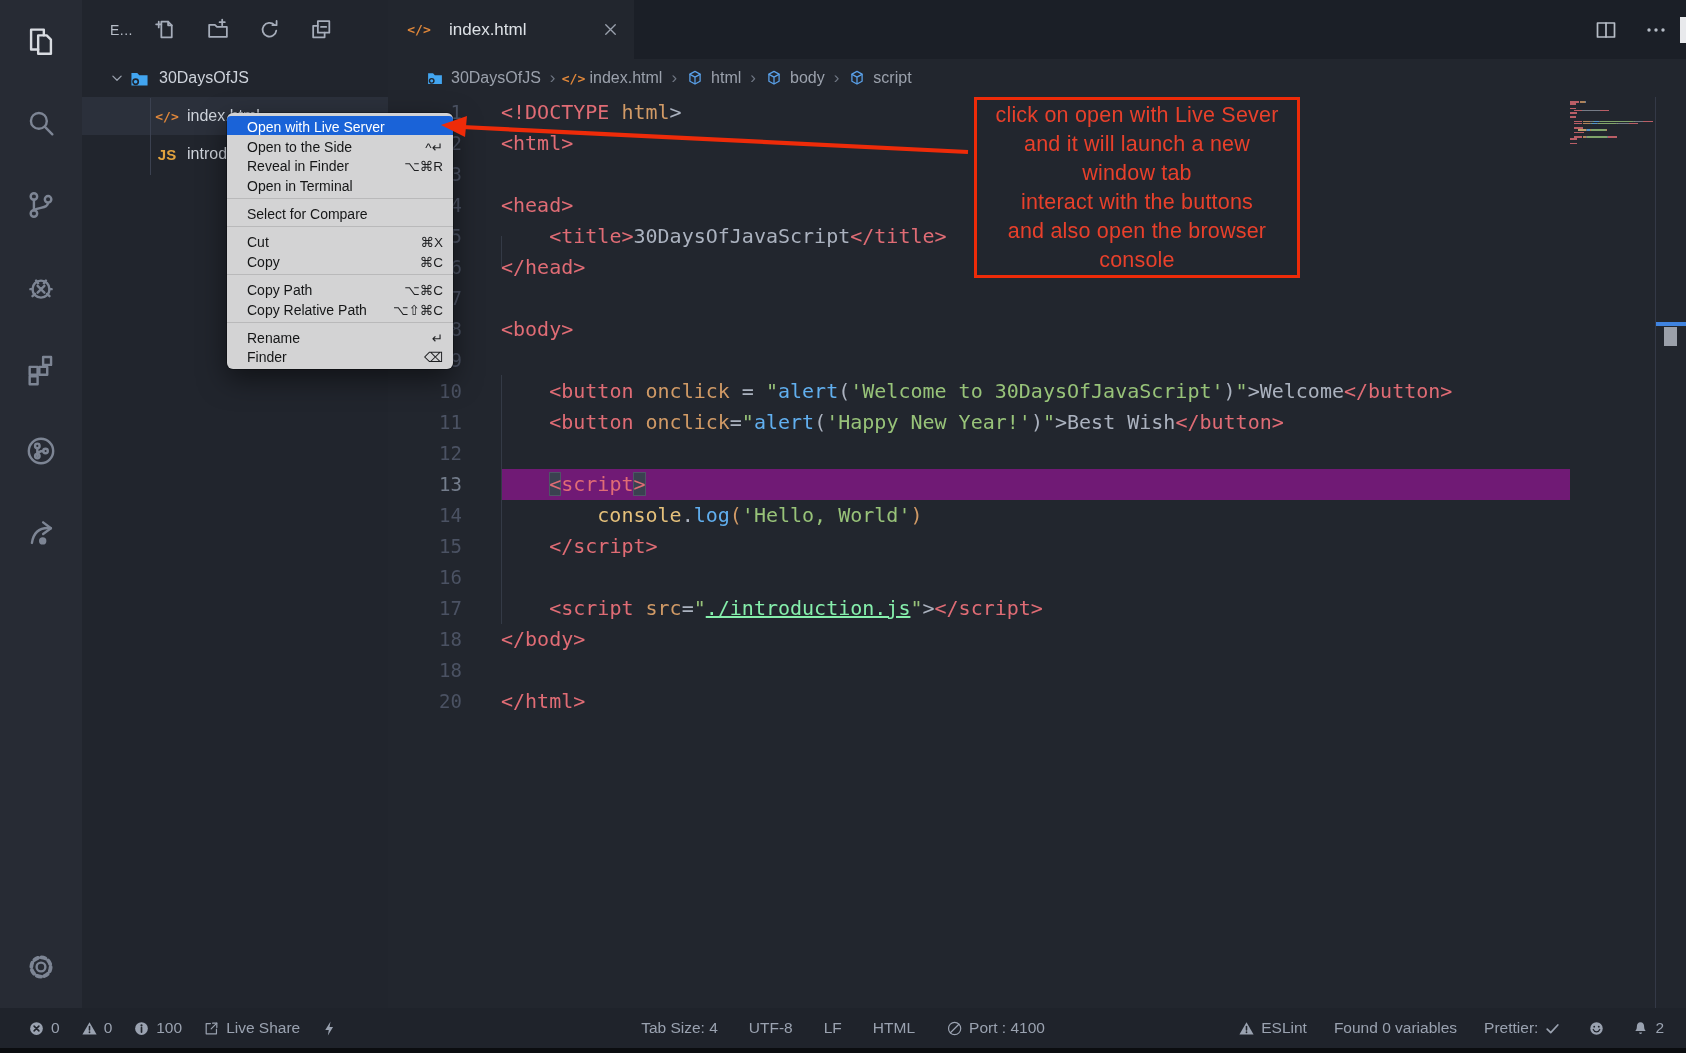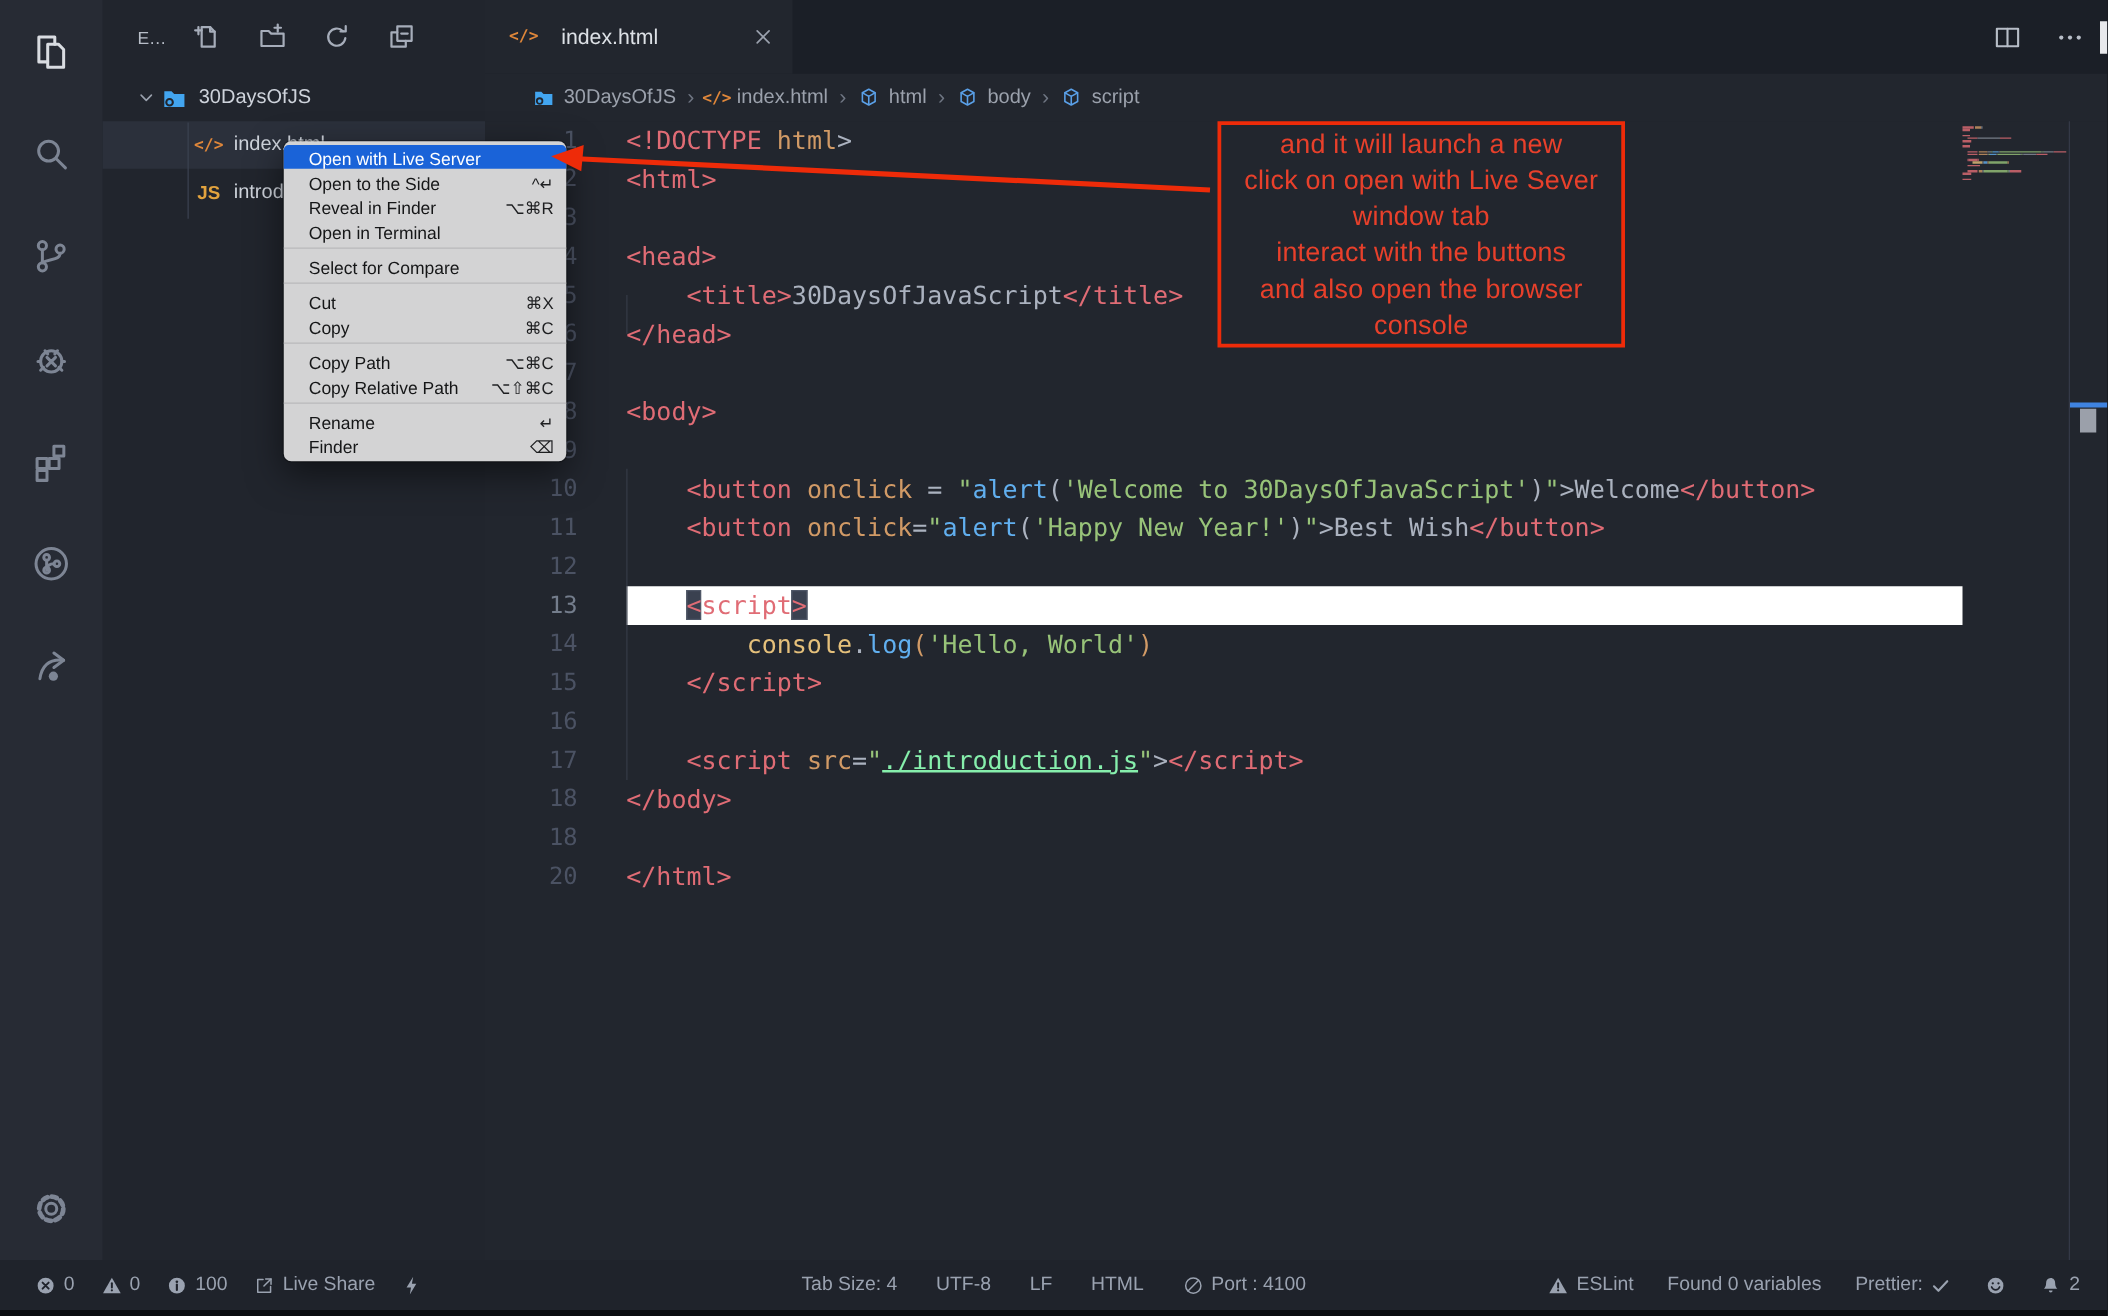--- a/index.html
+++ b/index.html
@@ -46,21 +46,21 @@
   .crumbs{height:38px;display:flex;align-items:center;gap:9px;padding-left:38px;font-size:16px;color:#9ba1ac;background:#22262e;}
   .crumb{display:flex;align-items:center;gap:7px;cursor:pointer;}
   .crumb-sep{color:#6f7683;font-size:17px;}
   .crumb .ficon{margin:0;width:18px;height:18px;}
   .crumb .ficon svg{width:18px;height:18px;}
 
   .codearea{position:absolute;top:97px;left:0;right:0;bottom:0;}
   .line{display:flex;height:31px;line-height:31px;font-family:"DejaVu Sans Mono",monospace;font-size:20px;white-space:pre;cursor:text;}
   .gutter{width:113px;flex:none;text-align:right;padding-right:39px;box-sizing:border-box;color:#4b5263;font-size:19px;}
   .lcontent{width:1069px;flex:none;}
-  .line.active .lcontent{background:#ffffff;}
+  .line.active .lcontent{background:#701a75;}
   .line.active .gutter{color:#747d8c;}
   .tk-p{color:#abb2bf}.tk-t{color:#e06c75}.tk-a{color:#d19a66}.tk-s{color:#98c379}
   .tk-f{color:#61afef}.tk-b{color:#e5c07b}.tk-g{color:#d19a66}
   .tk-l{color:#86efac;text-decoration:underline;}
   .tk-tm{color:#e06c75;background:#3a4150;box-shadow:0 0 0 1px #4e5666 inset;}
   .indent-guide{width:1px;background:#343a46;left:113px;}
 
   
   .minimap{left:1182px;top:4px;width:90px;opacity:.8;}
   .mm-row{height:2.2px;white-space:nowrap;font-size:0;}
@@ -451,22 +451,22 @@
         <span class="mikey">⌫</span>
       </div>
     </div>
 
   <svg class="abs overlay-svg" width="1686" height="1053">
     <line x1="968" y1="152" x2="462" y2="127" stroke="#ee2b09" stroke-width="4.2"></line>
     <polygon points="441,125 467,116 465,137" fill="#ee2b09"></polygon>
   </svg>
 
   <div class="abs note" id="note">
+      <div>click on open with Live Sever</div>
       <div>and it will launch a new</div>
-      <div>click on open with Live Sever</div>
       <div>window tab</div>
       <div>interact with the buttons</div>
       <div>and also open the browser</div>
       <div>console</div>
     </div>
 
   <div class="abs statusbar">
     <div class="sb-group sb-left" id="sb-left">
         <span class="sb-item">
           <span style="display: flex;">

